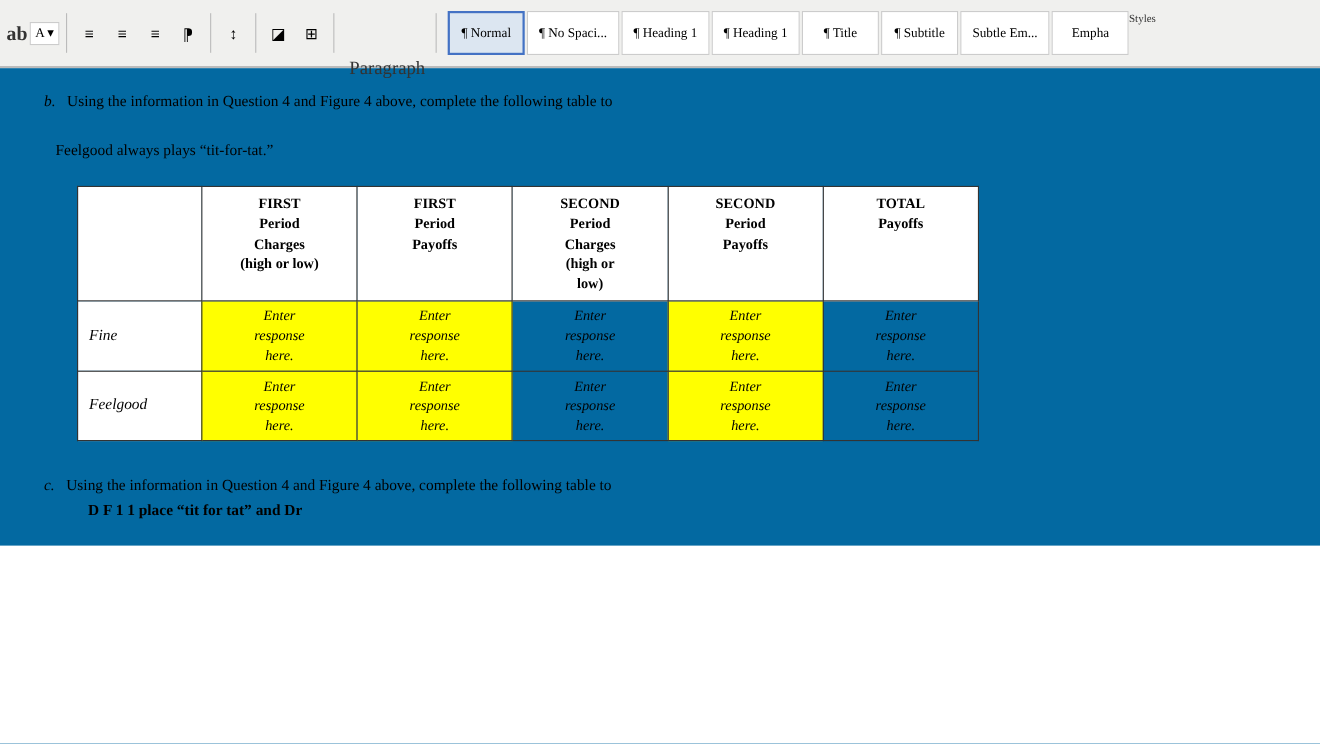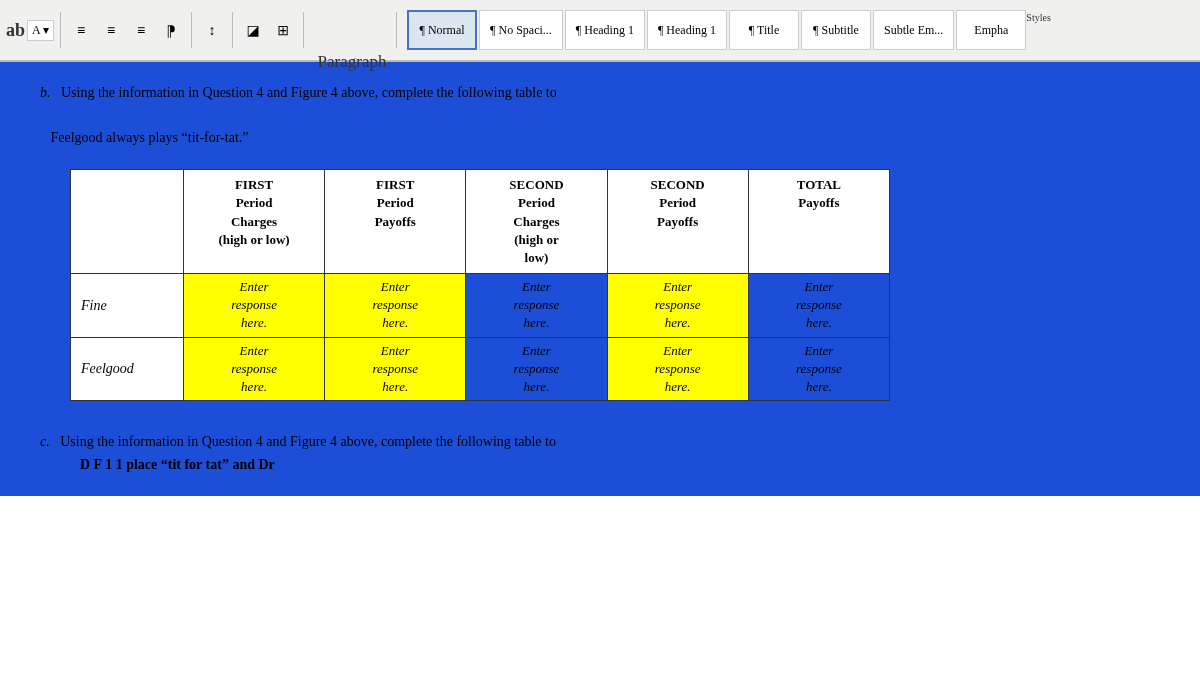--- a/index.html
+++ b/index.html
@@ -7,21 +7,21 @@
       font-family: 'Times New Roman', Times, serif;
       background: #fff;
       width: 1200px;
       height: 676px;
       overflow: hidden;
       position: relative;
     }
 
     
     .document {
-      background: #1d4ed8;
+      background: #0369a1;
       padding: 20px 40px 20px 40px;
       font-size: 14px;
       line-height: 1.4;
     }
 
     
     .question-text {
       font-size: 14px;
       line-height: 1.6;
       margin-bottom: 20px;

